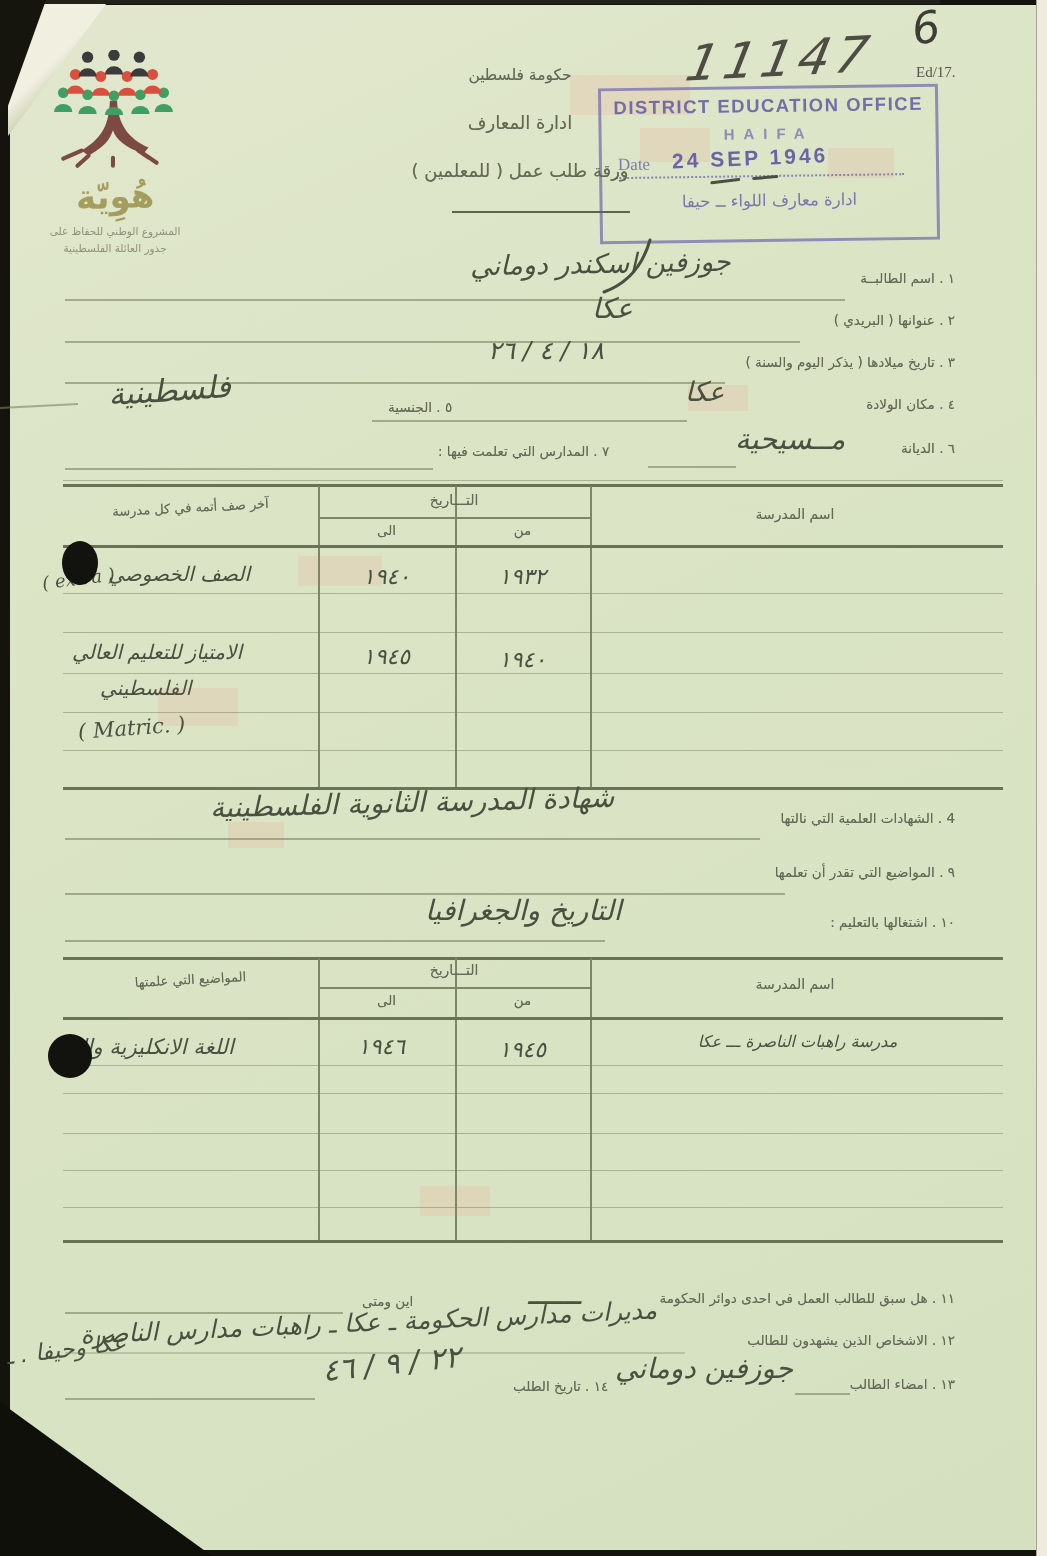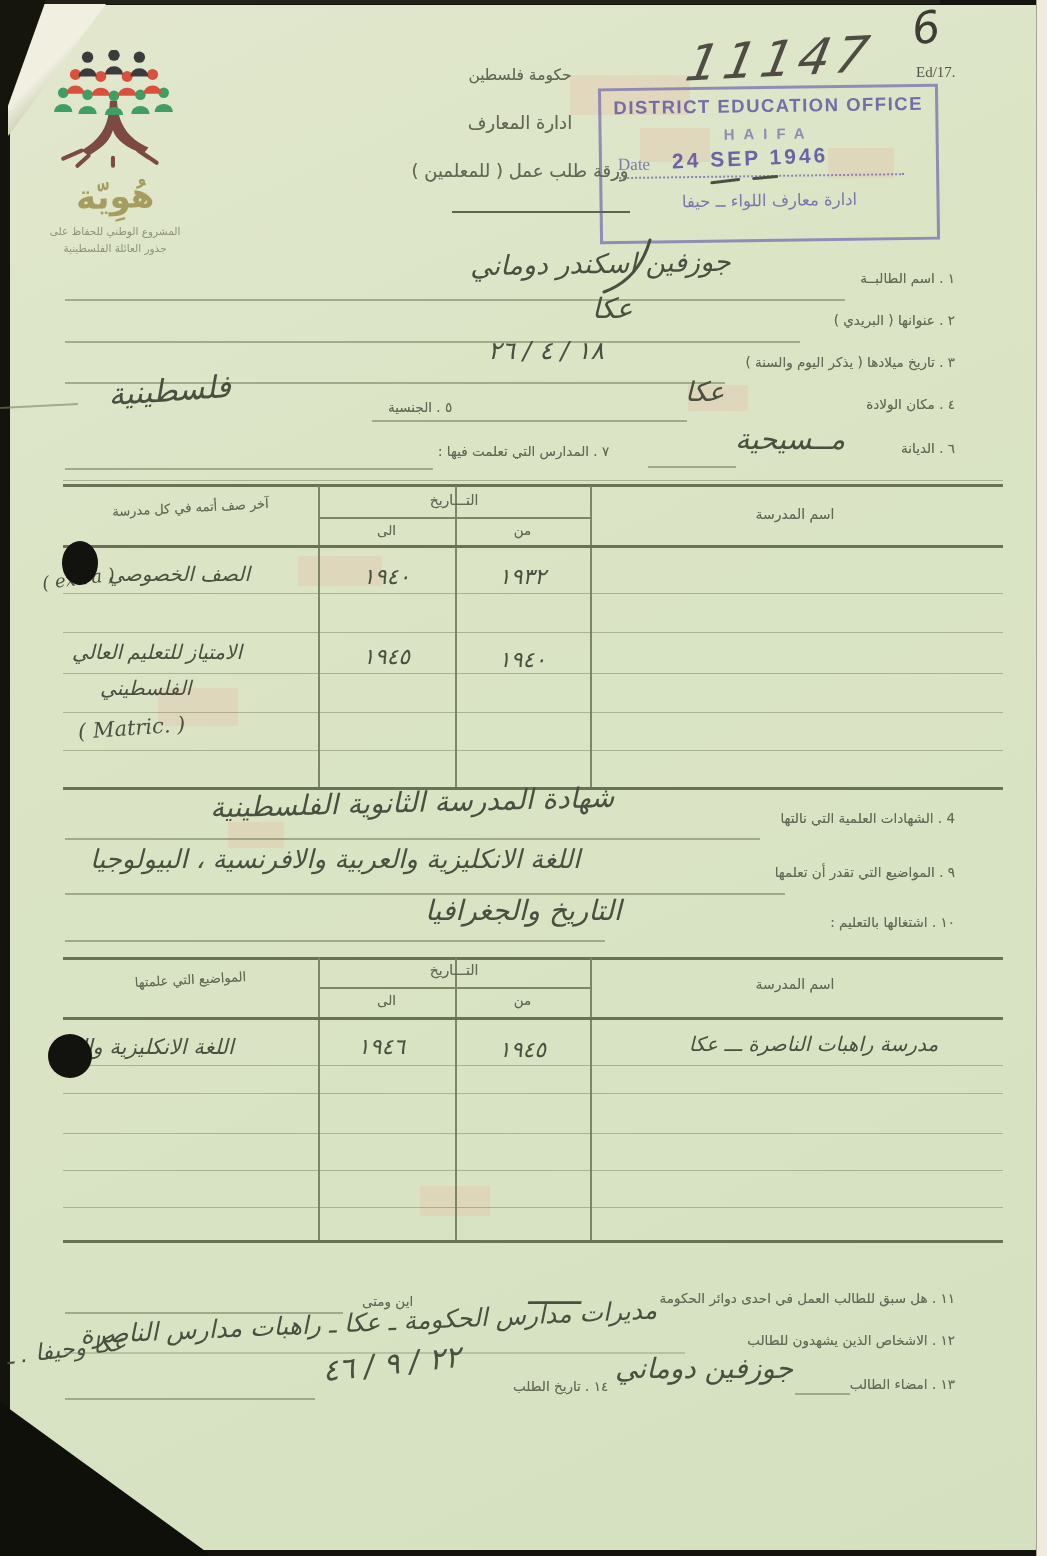--- a/index.html
+++ b/index.html
@@ -184,21 +184,20 @@
   <div class="hw ctr" style="left:318px;top:644px;width:137px;font-size:22px;">١٩٤٥</div>
   <div class="hw" style="left:72px;top:640px;font-size:20px;font-family:Liberation Serif, serif;">الامتياز للتعليم العالي</div>
   <div class="hw" style="left:100px;top:676px;font-size:20px;">الفلسطيني</div>
   <div class="hw-en" style="left:78px;top:716px;font-size:21px;transform:rotate(-4deg);">( Matric. )</div>
 
   <div class="lbl" style="right:92px;top:810px;">4 .  الشهادات العلمية التي نالتها</div>
   <div class="hw" style="left:210px;top:786px;font-size:28px;transform:rotate(-1.5deg);">شهادة المدرسة الثانوية الفلسطينية</div>
   <div class="rule" style="left:65px;top:838px;width:695px;"></div>
 
   <div class="lbl" style="right:92px;top:864px;">٩ .  المواضيع التي تقدر أن تعلمها</div>
-  <div class="hw" style="left:90px;top:844px;font-size:26px;">اللغة الانكليزية والعربية والافرنسية ، البيولوجيا</div>
   <div class="rule" style="left:65px;top:893px;width:720px;"></div>
 
   <div class="lbl" style="right:92px;top:914px;">١٠ .  اشتغالها بالتعليم :</div>
   <div class="hw" style="left:425px;top:894px;font-size:28px;">التاريخ والجغرافيا</div>
   <div class="rule" style="left:65px;top:940px;width:540px;"></div>
 
   <div class="hline thick" style="left:63px;top:957px;width:940px;"></div>
   <div class="vline" style="left:318px;top:958px;height:283px;"></div>
   <div class="vline" style="left:455px;top:958px;height:283px;"></div>
   <div class="vline" style="left:590px;top:958px;height:283px;"></div>
@@ -209,21 +208,21 @@
   <div class="lbl ctr" style="left:318px;top:992px;width:137px;">الى</div>
   <div class="lbl ctr" style="left:63px;top:972px;width:255px;font-size:13px;transform:rotate(-3deg);">المواضيع التي علمتها</div>
   <div class="hline thick" style="left:63px;top:1017px;width:940px;"></div>
   <div class="hline faint" style="left:63px;top:1065px;width:940px;"></div>
   <div class="hline faint" style="left:63px;top:1093px;width:940px;"></div>
   <div class="hline faint" style="left:63px;top:1133px;width:940px;"></div>
   <div class="hline faint" style="left:63px;top:1170px;width:940px;"></div>
   <div class="hline faint" style="left:63px;top:1207px;width:940px;"></div>
   <div class="hline thick" style="left:63px;top:1240px;width:940px;"></div>
 
-  <div class="hw ctr" style="left:616px;top:1032px;width:395px;font-size:20px;">مدرسة راهبات الناصرة ـــ عكا</div>
+  <div class="hw ctr" style="left:600px;top:1032px;width:395px;font-size:16px;">مدرسة راهبات الناصرة ـــ عكا</div>
   <div class="hw ctr" style="left:455px;top:1037px;width:135px;font-size:22px;">١٩٤٥</div>
   <div class="hw ctr" style="left:318px;top:1034px;width:127px;font-size:22px;">١٩٤٦</div>
   <div class="hw" style="left:68px;top:1035px;font-size:21px;">اللغة الانكليزية والــ</div>
 
   <div class="lbl" style="right:92px;top:1290px;">١١ .  هل سبق للطالب العمل في احدى دوائر الحكومة</div>
   <div class="hw" style="left:528px;top:1276px;font-size:30px;">ــــــ</div>
   <div class="lbl" style="left:362px;top:1293px;">اين ومتى</div>
   <div class="rule" style="left:65px;top:1312px;width:278px;"></div>
 
   <div class="lbl" style="right:92px;top:1332px;">١٢ .  الاشخاص الذين يشهدون للطالب</div>

